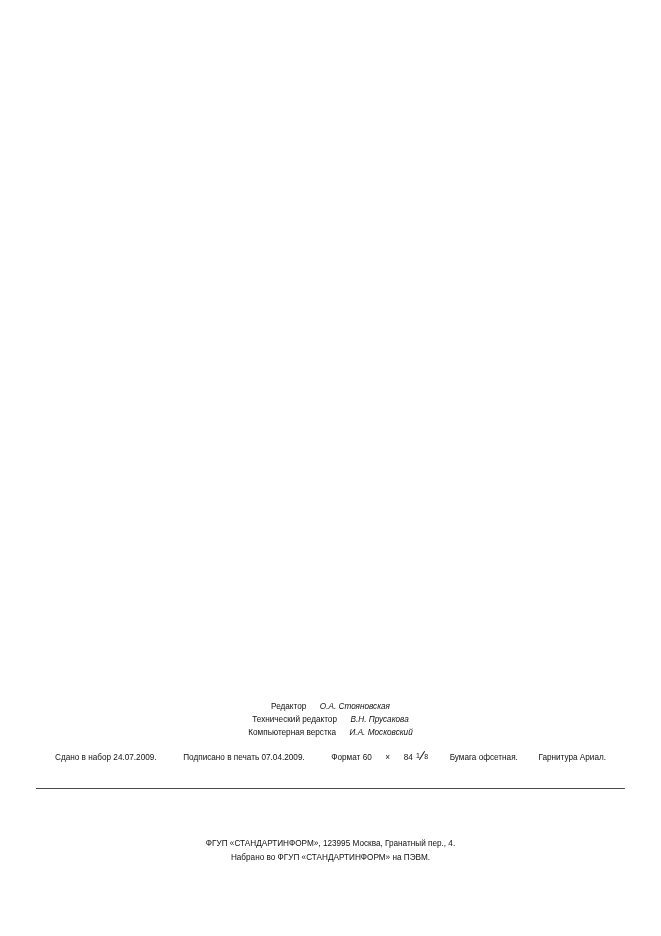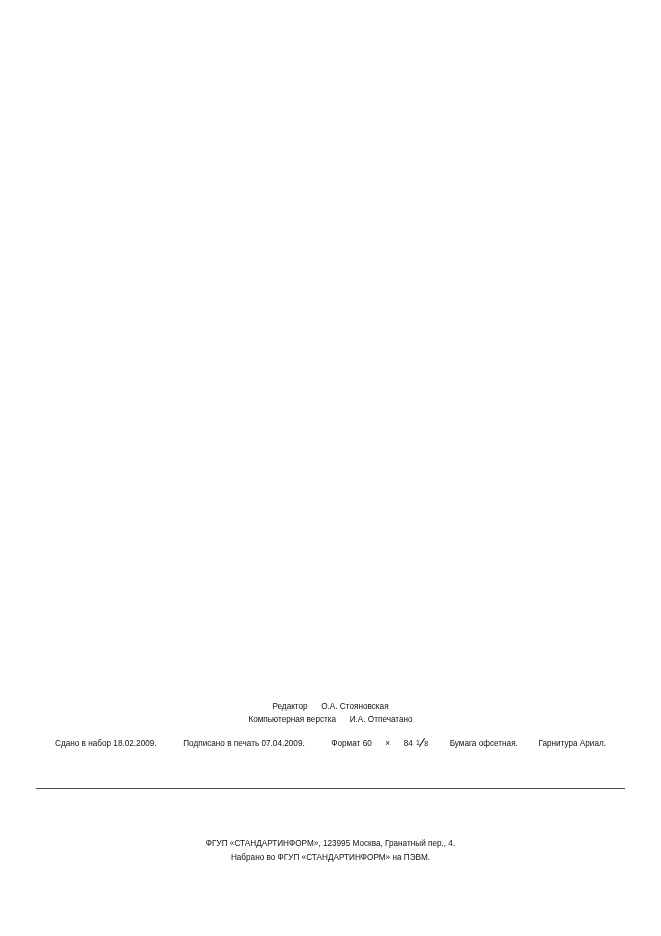--- a/index.html
+++ b/index.html
@@ -35,20 +35,21 @@
     color: #111;
   }
   .credits .line {
     white-space: nowrap;
   }
   .credits .role {
     font-style: normal;
     margin-top: 8px;
   }
   .credits .name {
+    font-style: italic;
   }
   .imprint {
     margin-top: 11px;
     font-size: 8.2px;
     line-height: 14.5px;
     color: #111;
   }
   .imprint .row1,
   .imprint .row2 {
     white-space: nowrap;
@@ -120,29 +121,34 @@
 
   <div class="colophon">
 
     <div class="credits">
       <div class="line">
         <span class="role">Редактор</span>
         <span class="gap-sm"></span>
         <span class="name">О.А. Стояновская</span>
       </div>
       <div class="line">
+        <span class="role">Технический редактор</span>
+        <span class="gap-sm"></span>
+        <span class="name">В.Н. Прусакова</span>
+      </div>
+      <div class="line">
         <span class="role">Компьютерная верстка</span>
         <span class="gap-sm"></span>
-        <span class="name">И.А. Отпечатано</span>
+        <span class="name">И.А. Московский</span>
       </div>
     </div>
 
     <div class="imprint">
       <div class="row1">
-        <span class="seg">Сдано в набор 18.02.2009.</span>
+        <span class="seg">Сдано в набор 24.07.2009.</span>
         <span class="gap-lg"></span>
         <span class="seg">Подписано в печать 07.04.2009.</span>
         <span class="gap-lg"></span>
         <span class="seg">Формат 60</span>
         <span class="gap-sm"></span>
         <span class="seg">×</span>
         <span class="gap-sm"></span>
         <span class="seg">84</span>
         <span class="frac">
           <span class="num">1</span>

